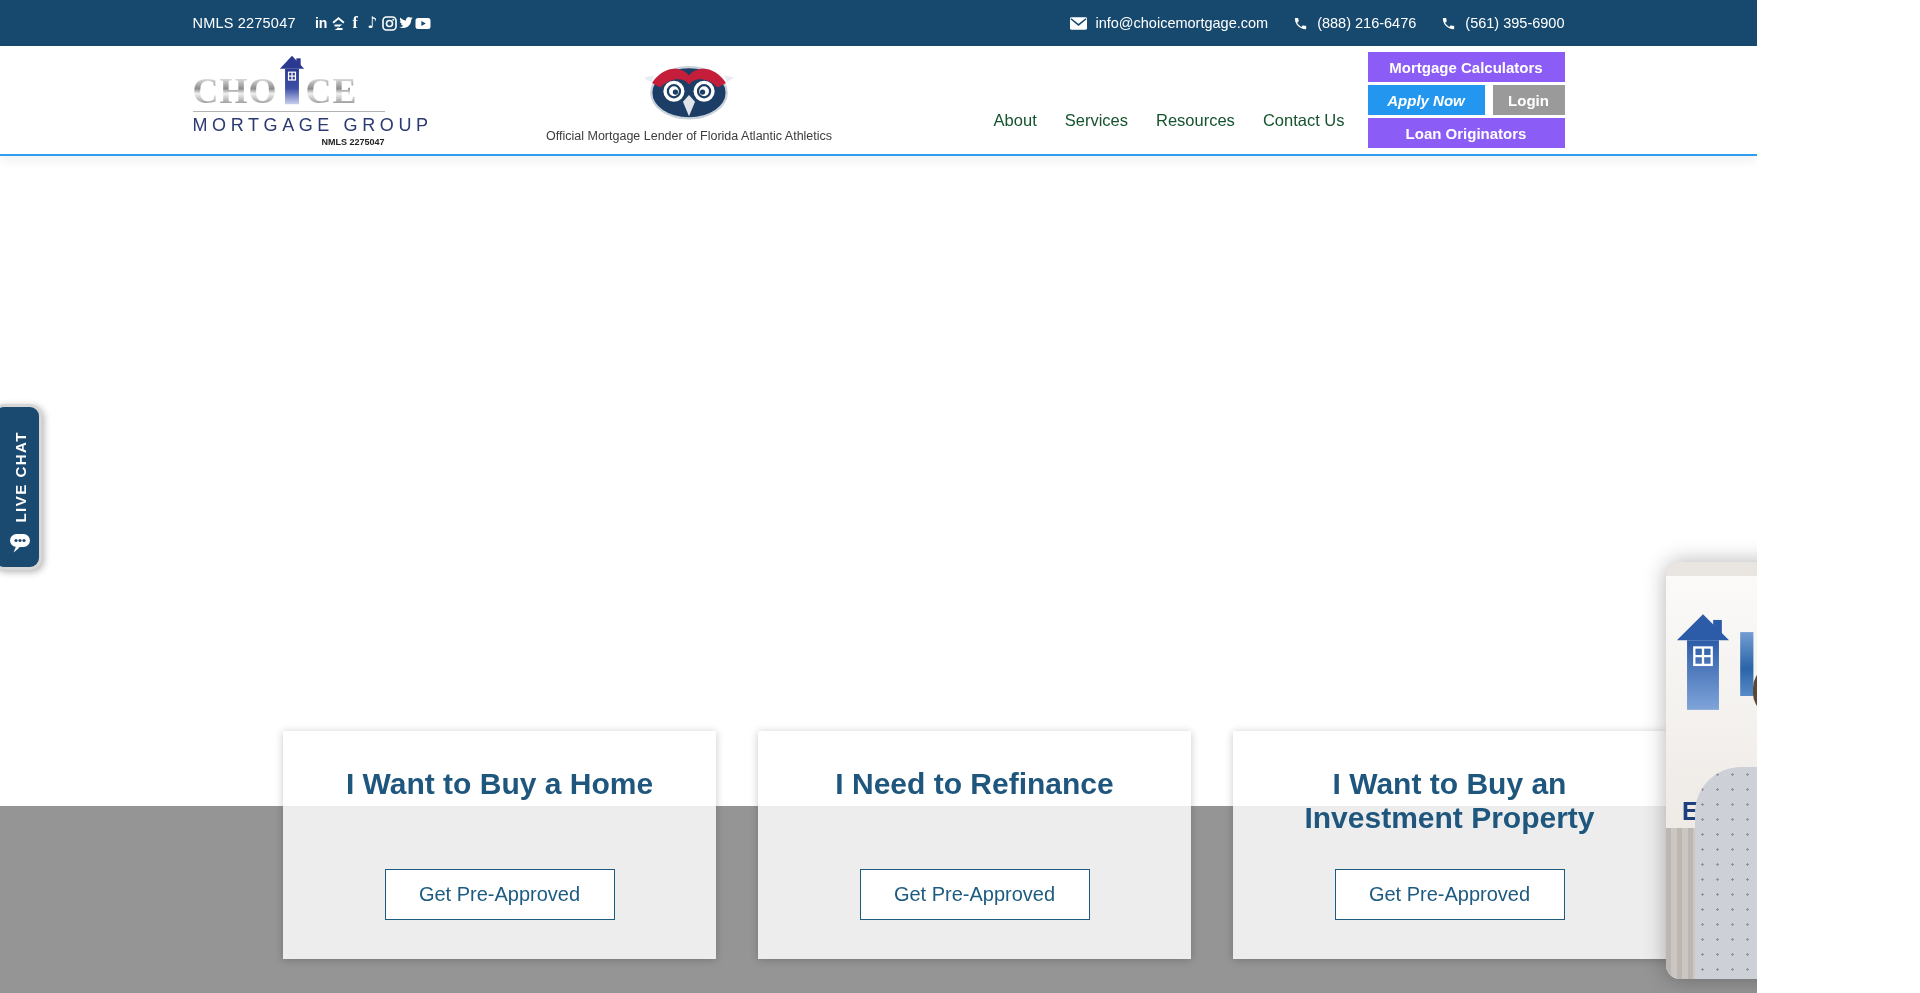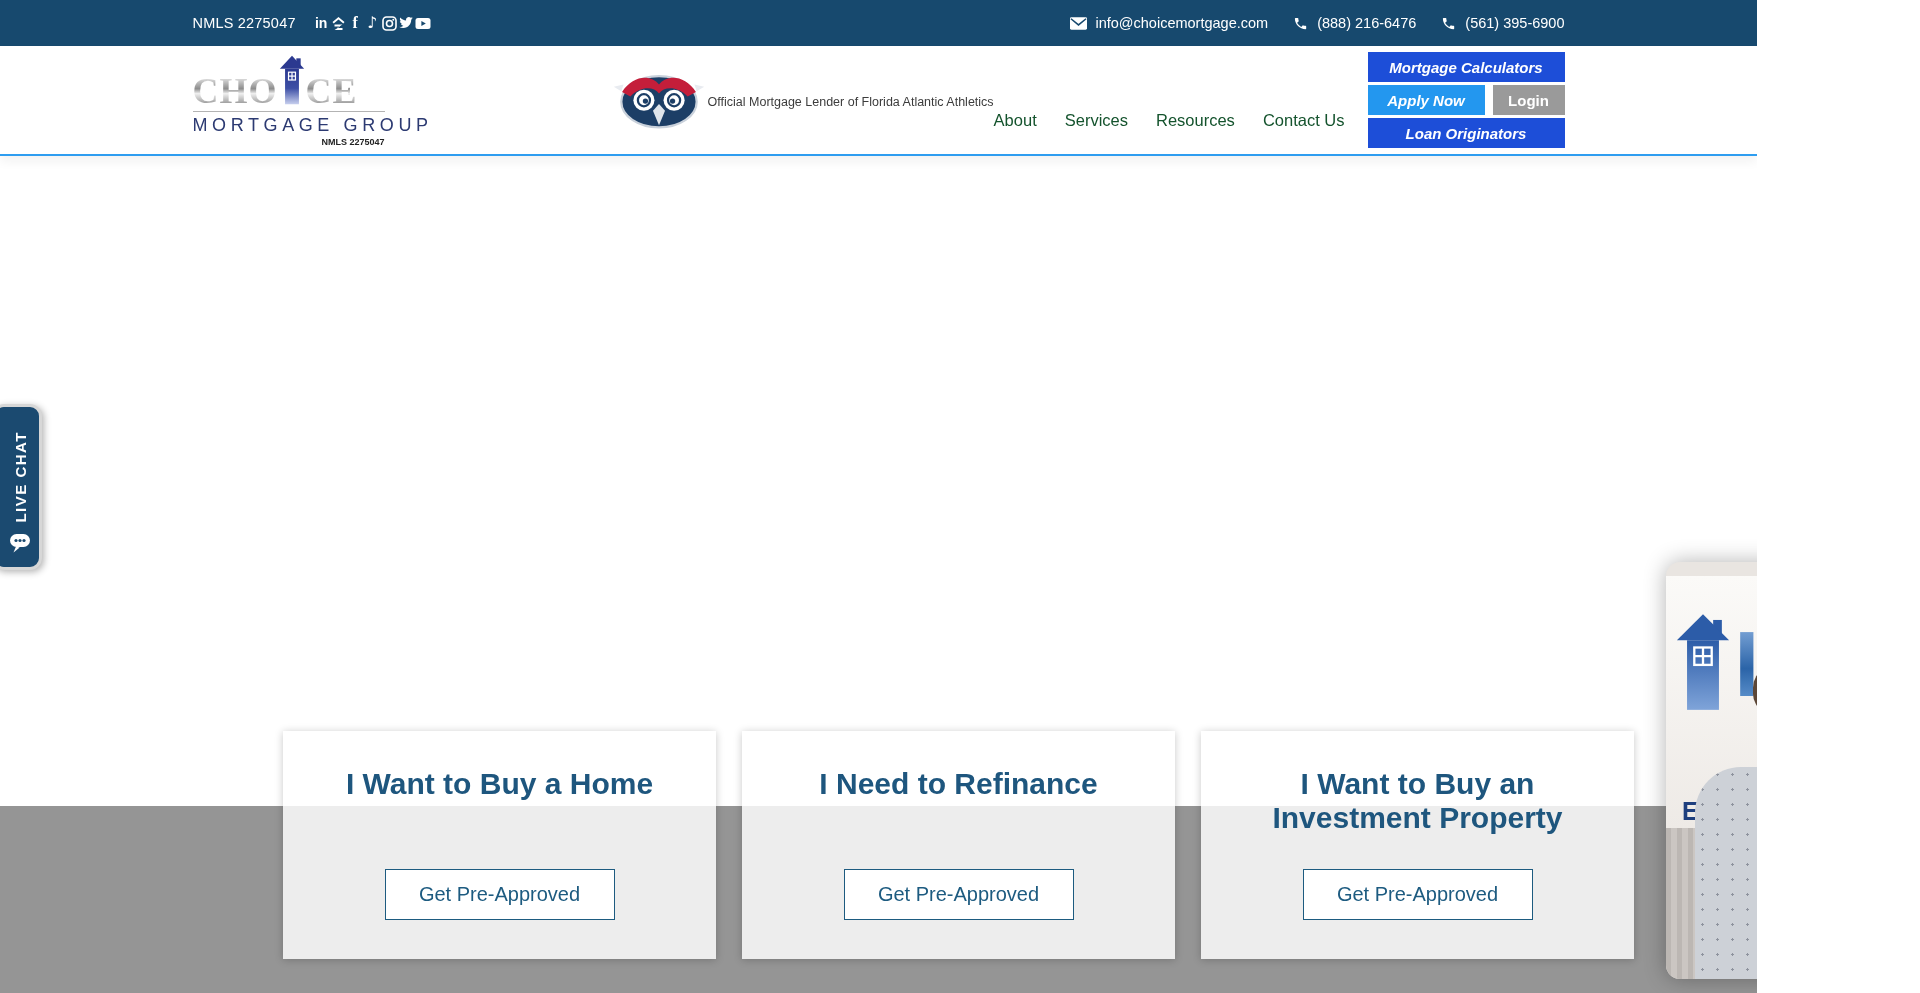--- a/index.html
+++ b/index.html
@@ -31,41 +31,41 @@
   .logo-word { display:flex; align-items:flex-end; }
   .logo-letters { font-family:"Liberation Serif", serif; font-weight:bold; font-size:36px; line-height:.95;
                   letter-spacing:1px;
                   background:linear-gradient(180deg,#ffffff 0%,#8d8d8d 42%,#f0f0f0 56%,#6e6e6e 100%);
                   -webkit-background-clip:text; background-clip:text; color:transparent; }
   .logo-house { margin:0 1px -1px; }
   .logo-divider { height:1px; background:#b3b3b3; margin-top:2px; }
   .logo-sub { font-size:18px; font-weight:normal; letter-spacing:4.6px; color:#2C3A72; margin-top:3px; white-space:nowrap; }
   .logo-nmls { font-size:9px; font-weight:bold; color:#222; text-align:right; margin-top:1px; }
 
-  .center-block { flex:1; display:flex; flex-direction:row; align-items:center; justify-content:flex-end; }
+  .center-block { flex:1; display:flex; flex-direction:column; align-items:center; justify-content:flex-start; }
   .owl-caption { font-size:12.5px; color:#3c3c3c; margin-top:4px; }
 
   .nav-group { flex:0 0 auto; display:flex; align-items:center; }
   .nav-links { display:flex; gap:28px; margin-right:23px; }
   .nav-link { color:#14532d; font-size:16.5px; text-decoration:none; cursor:pointer;margin-top:40px; }
   .btn-stack { width:197px; display:flex; flex-direction:column; gap:3px; }
   .btn-row { display:flex; gap:8px; }
   .hbtn { height:30px; display:flex; align-items:center; justify-content:center;
           color:#fff; font-weight:bold; font-size:15px; border:none; cursor:pointer;
           font-family:inherit; }
-  .btn-navy { background:#1d4ed8; width:100%;font-style:italic; }
+  .btn-navy { background:#8b5cf6; width:100%; }
   .btn-apply { flex:1; background:#2397EF;font-style:italic; }
   .btn-login { width:72px; background:#9A9A9A; }
 
   
   .hero { height:650px; background:#fff; }
   .gray-band { height:187px; background:#959595; }
 
   
-  .cards { position:absolute; left:283px; top:731px; display:flex; gap:26px; z-index:4; }
+  .cards { position:absolute; left:283px; top:731px; display:flex; gap:42px; z-index:4; }
   .card { position:relative; width:433px; height:228px; background:rgba(255,255,255,.83);
           box-shadow:0 1px 8px rgba(0,0,0,.22); text-align:center; padding:36px 40px 0; }
   .card-title { font-size:30px; font-weight:bold; color:#1E567E; line-height:1.12; }
   .card-btn { position:absolute; left:50%; transform:translateX(-50%); bottom:39px;
               width:230px; height:51px; background:#fff; border:1.5px solid #1D5B80;
               color:#1D5B80; font-size:20px; display:flex; align-items:center; justify-content:center;
               cursor:pointer; font-family:inherit; }
 
   
   .video { position:absolute; left:1666px; top:562px; width:234px; height:417px;

